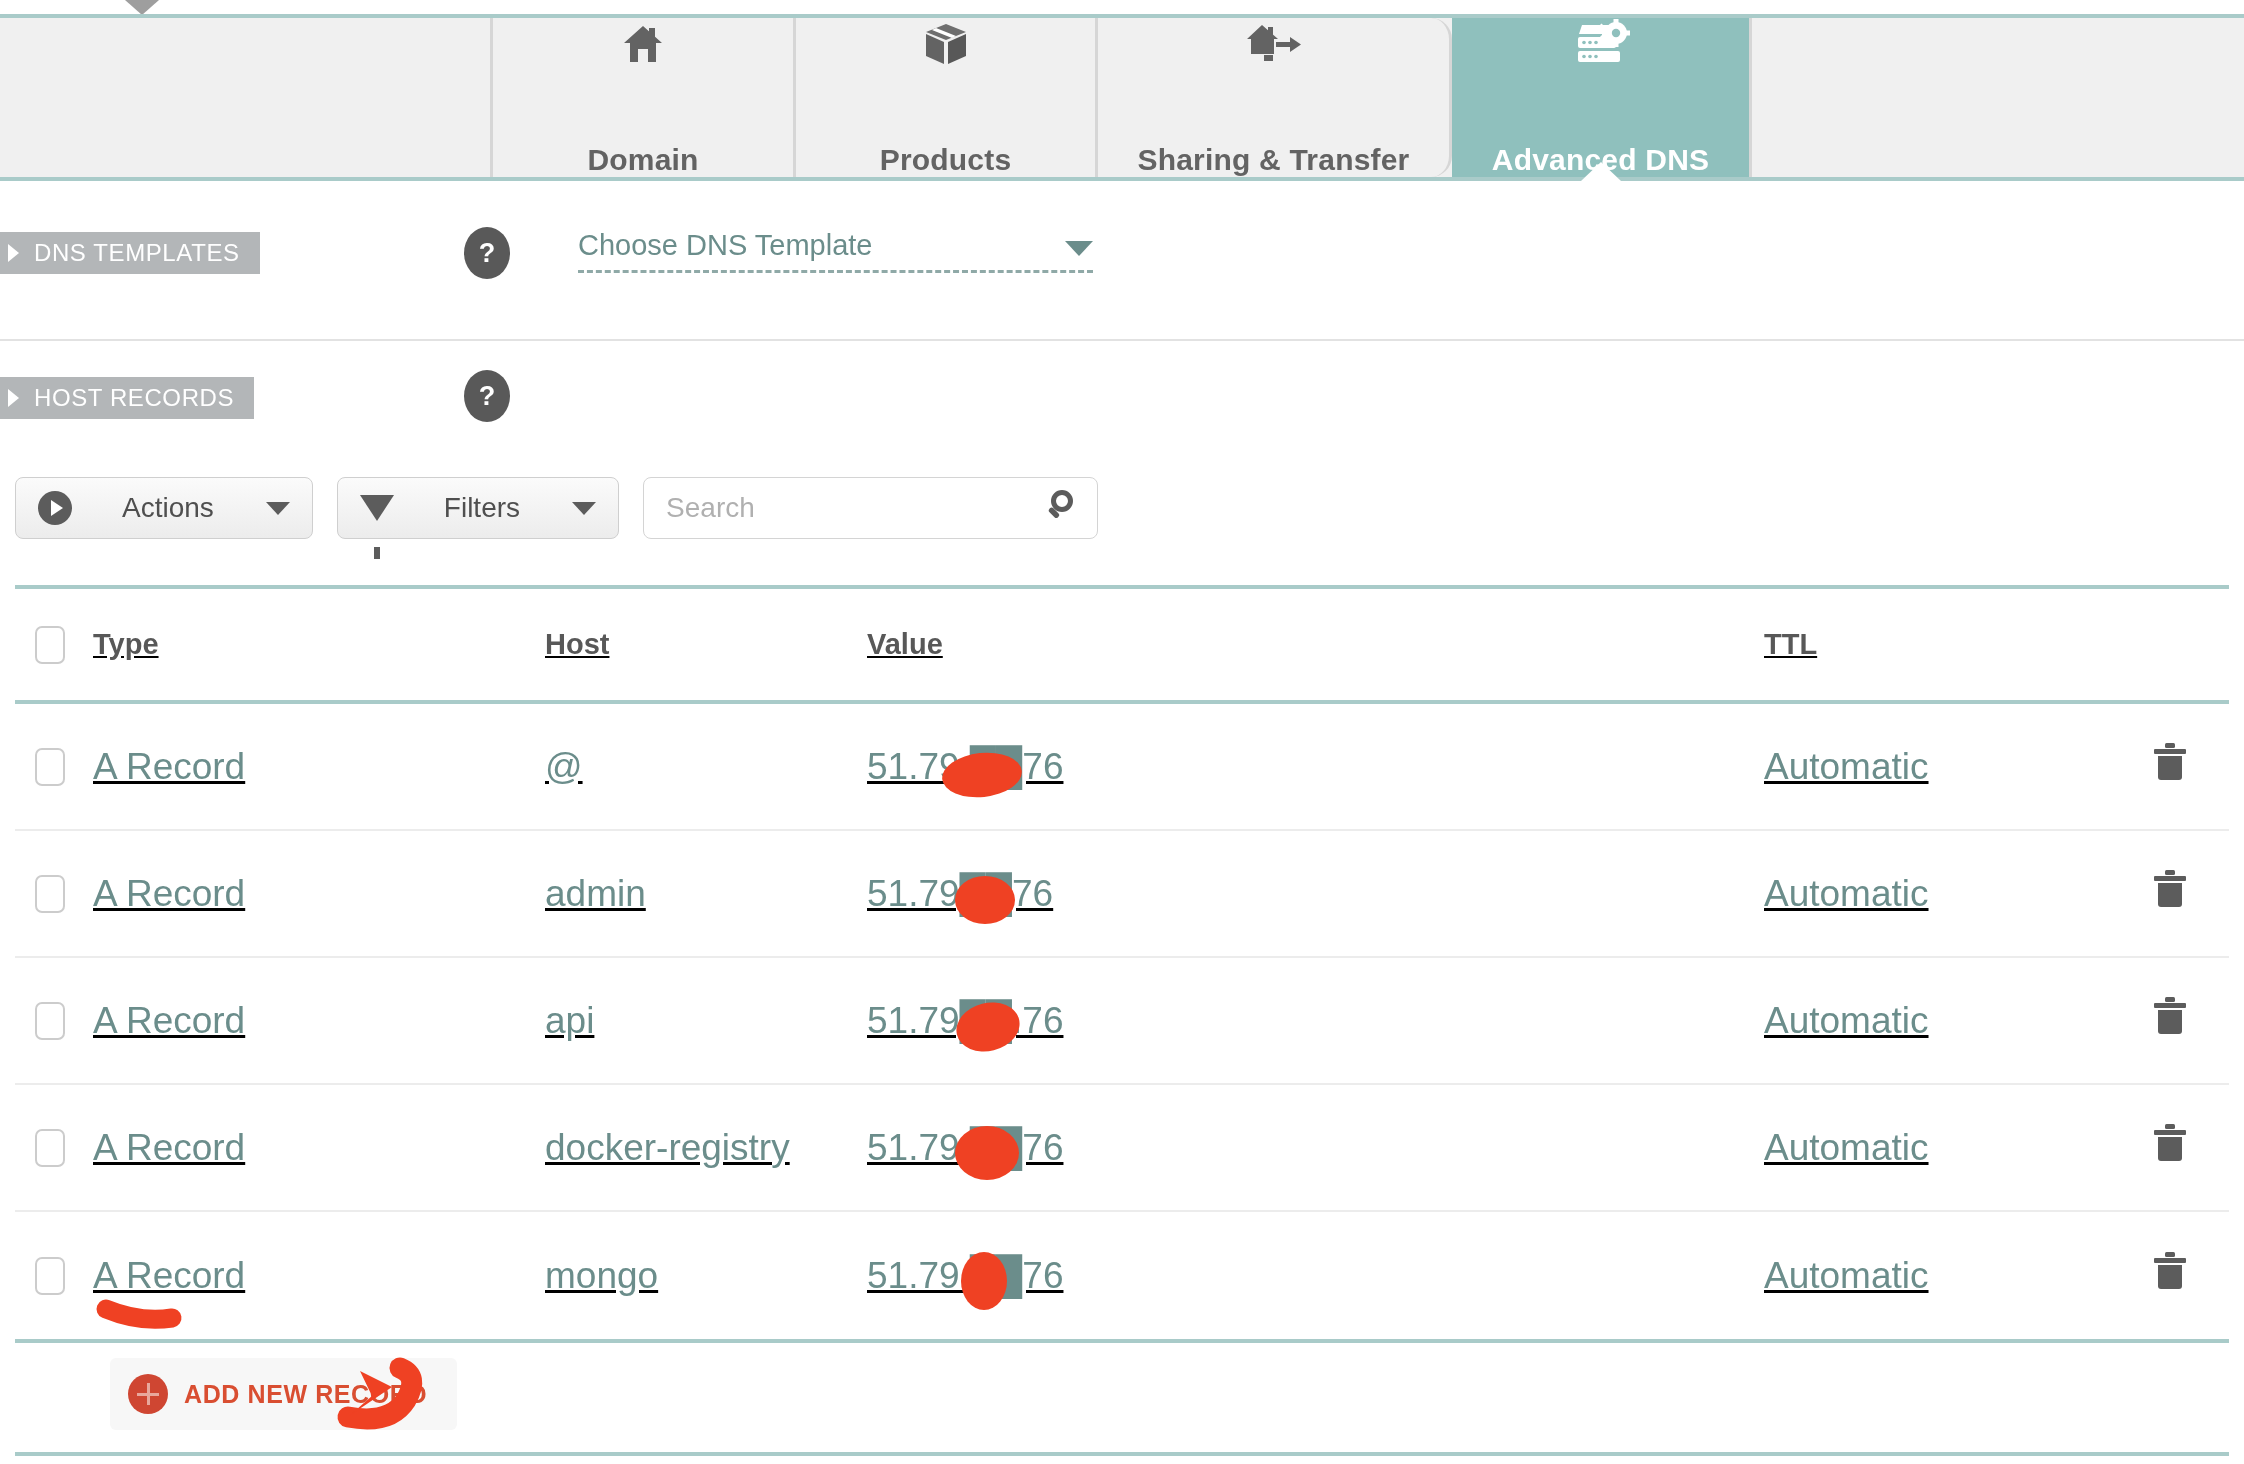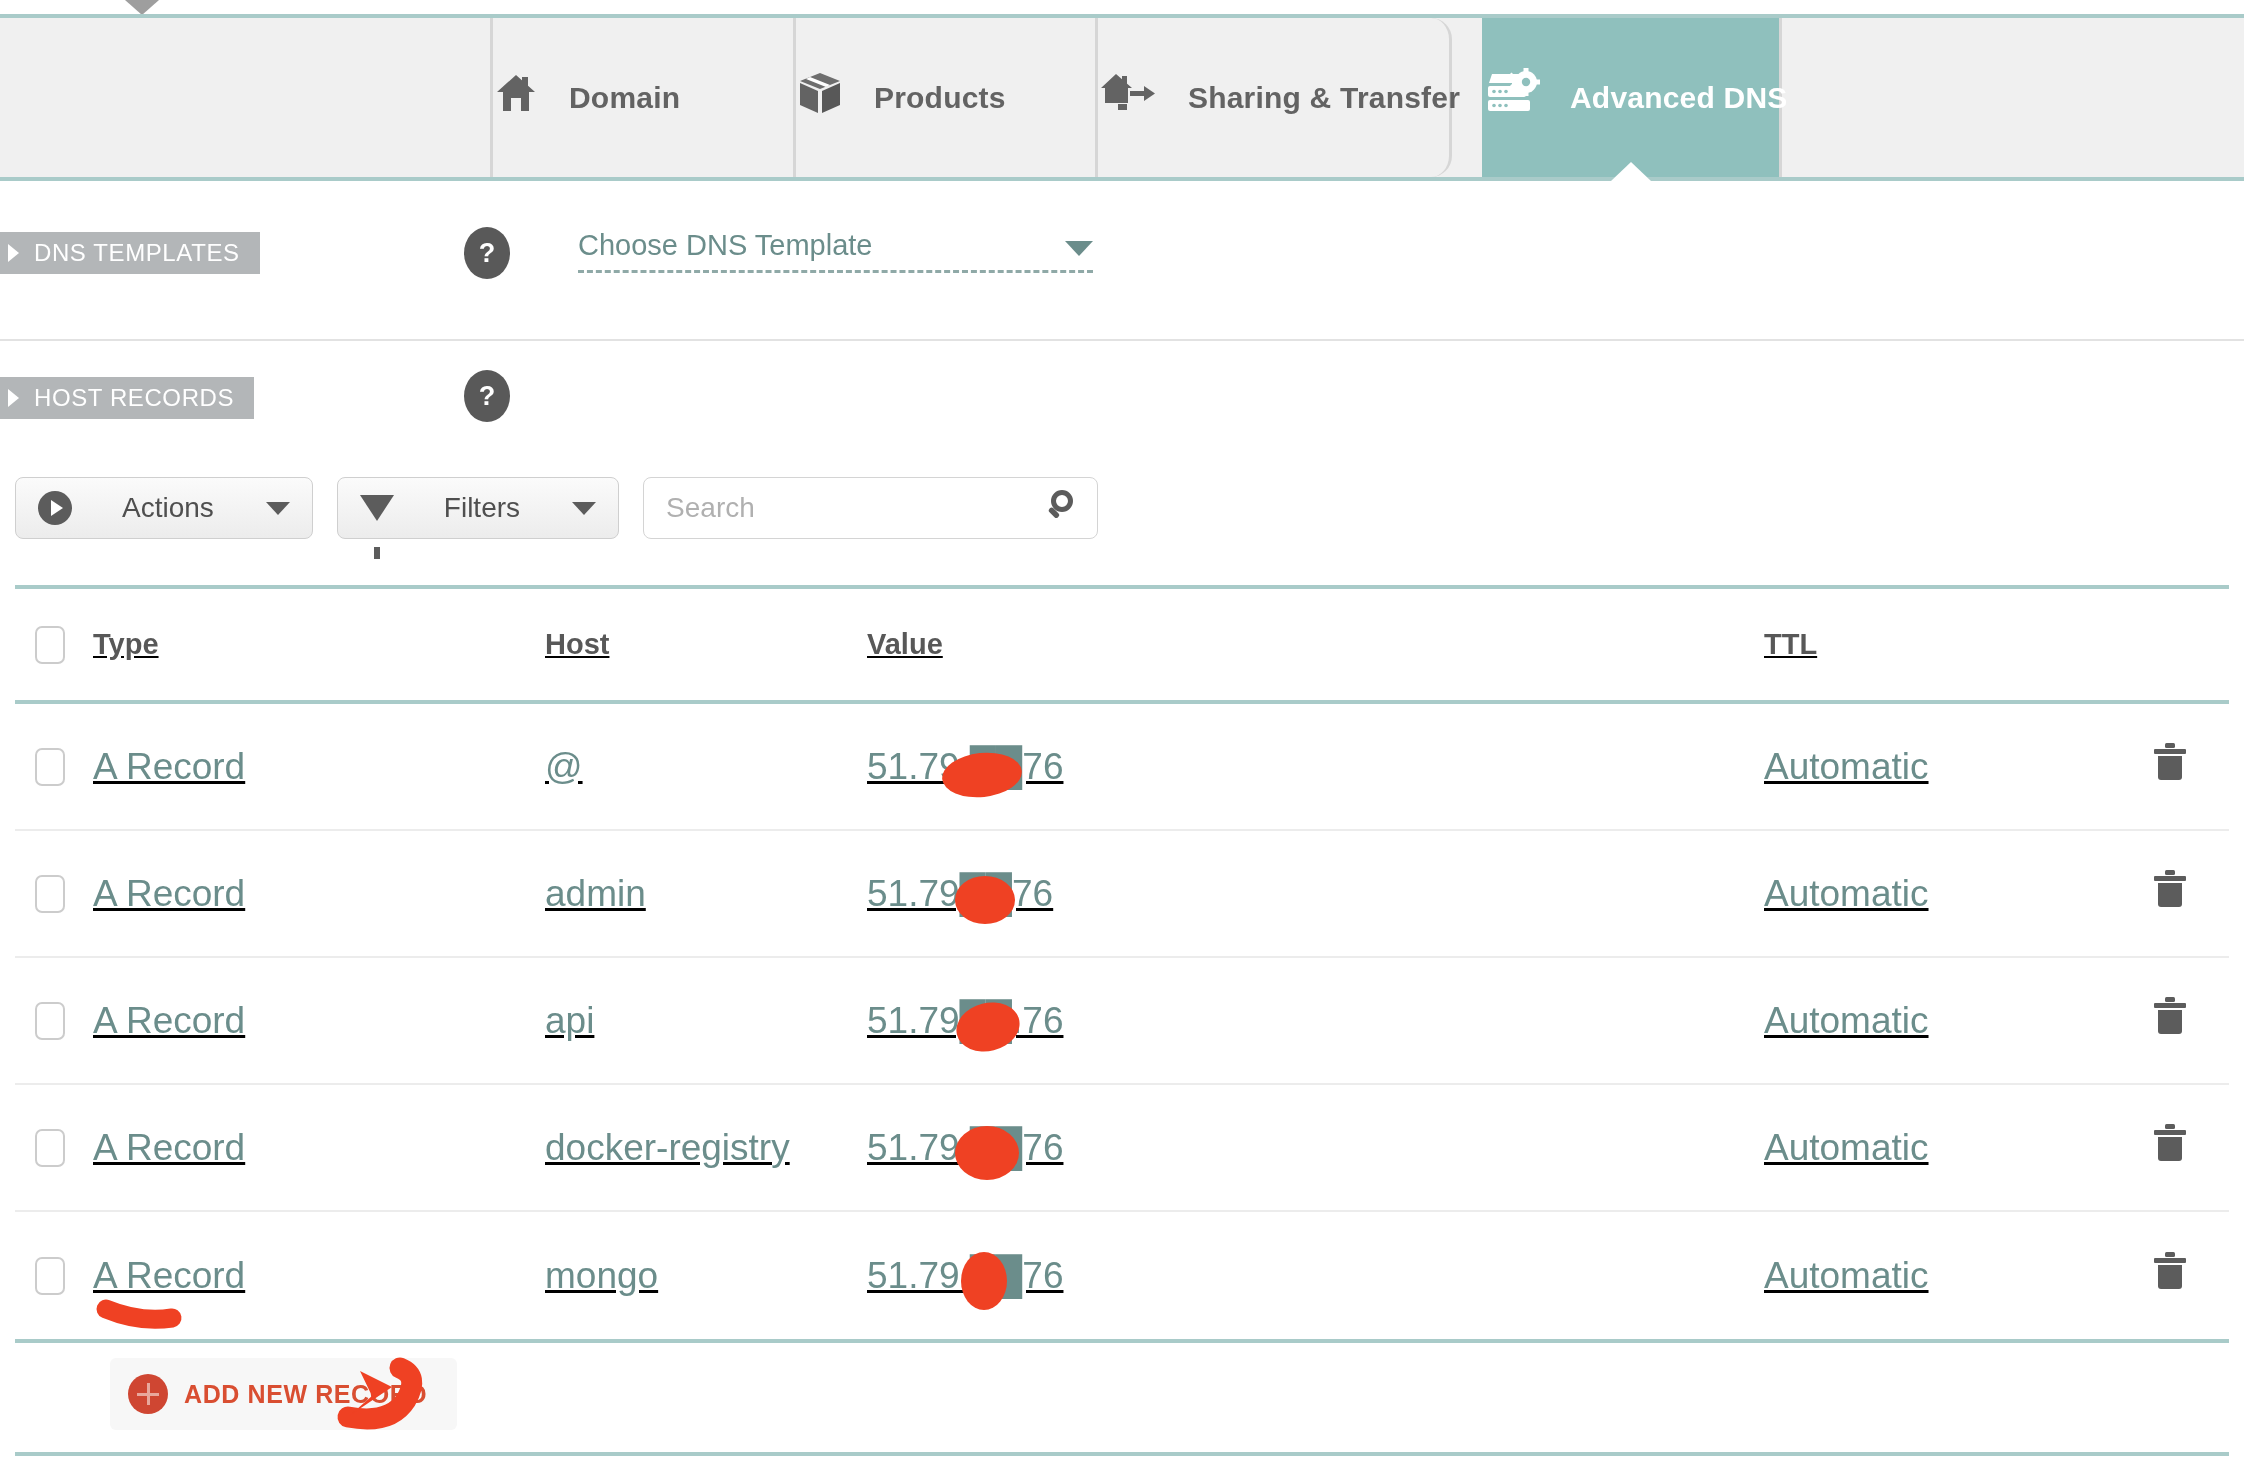--- a/index.html
+++ b/index.html
@@ -25,30 +25,29 @@
     position: absolute; left: 0; top: 14px; width: 2244px; height: 167px;
     background: #f0f0f0;
     border-top: 4px solid #a9cbc9;
     border-bottom: 4px solid #a9cbc9;
     display: flex;
   }
   .tab-spacer-left  { width: 493px; height: 100%; background: #f0f0f0; border-right: 3px solid #d6d6d6; }
   .tab-spacer-right { flex: 1; height: 100%; background: #f0f0f0; }
   .tab {
     height: 100%;
-    display: flex; flex-direction: row; align-items: center; justify-content: flex-start;
+    display: flex; flex-direction: column; align-items: center; justify-content: space-between;
     background: #f0f0f0;
     border-right: 3px solid #d6d6d6;
     position: relative;
-    gap: 30px;
   }
   .tab.w-domain   { width: 303px; }
   .tab.w-products { width: 302px; }
   .tab.w-sharing  { width: 354px; border-radius: 21px; }
-  .tab.w-adns     { width: 300px; background: #8fc0bd; border-right: 3px solid #d6d6d6; margin-left: 30px; }
+  .tab.w-adns     { width: 300px; background: #8fc0bd; border-right: 3px solid #d6d6d6; }
   .tab .ticon { height: 52px; display:flex; align-items:center; justify-content:center; margin-bottom: 10px; }
   .tab .tlabel {
     font-size: 30px; font-weight: bold; color: #636363; letter-spacing: .2px;
     white-space: nowrap;
   }
   .tab.w-adns .tlabel { color: #ffffff; }
   .tab-pointer {
     position: absolute; left: 50%; bottom: -4px; transform: translateX(-50%);
     width: 0; height: 0;
     border-left: 20px solid transparent;

